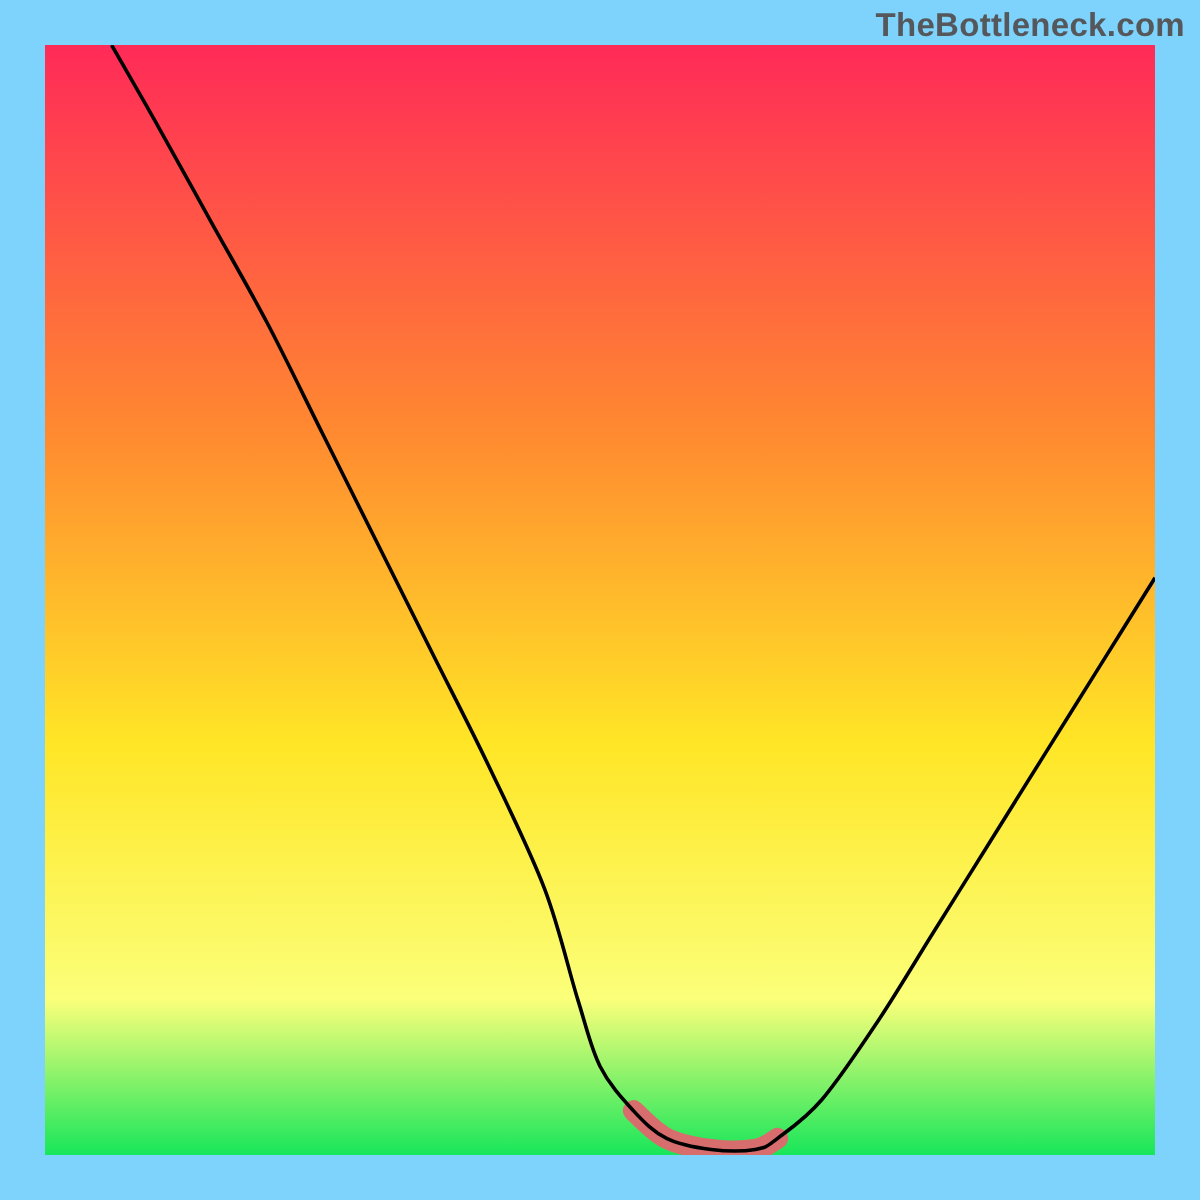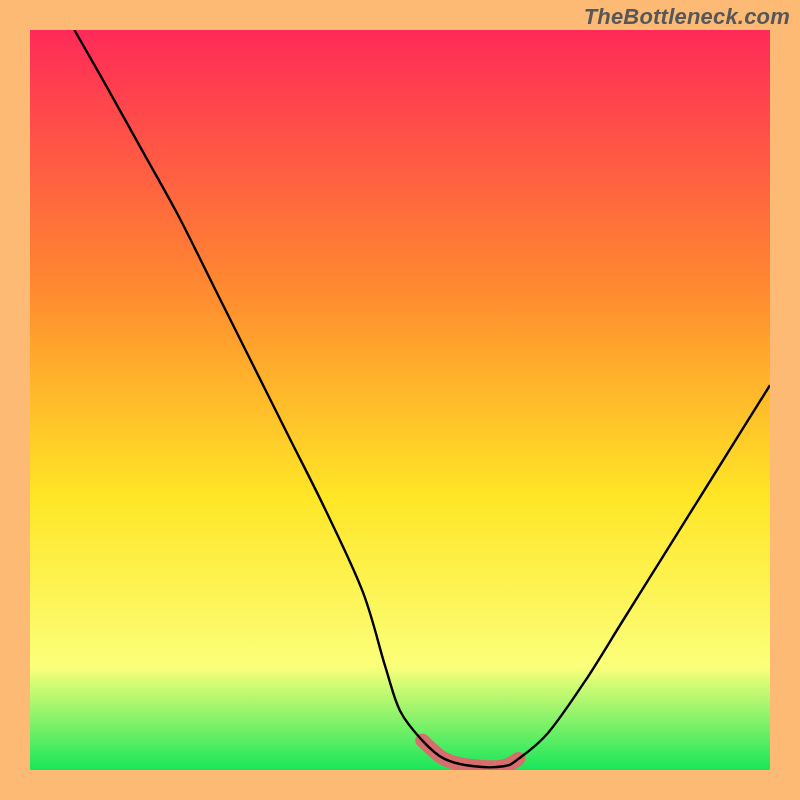--- a/index.html
+++ b/index.html
@@ -1,22 +1,21 @@
 <!DOCTYPE html>
 <html><head>
 <meta charset="utf-8">
 <style>
   * { margin: 0; padding: 0; box-sizing: border-box; }
   html, body { width: 800px; height: 800px; overflow: hidden; background: #000; }
   .container {
     width: 800px;
     height: 800px;
     position: relative;
-    background: #fdba74;
-    font-style: italic;
+    background: #7dd3fc;
   }
   .watermark {
     position: absolute;
     top: 4px;
     right: 10px;
     font-family: Arial, Helvetica, sans-serif;
     font-size: 22px;
     font-weight: 600;
     color: #55575b;
     letter-spacing: 0.2px;

